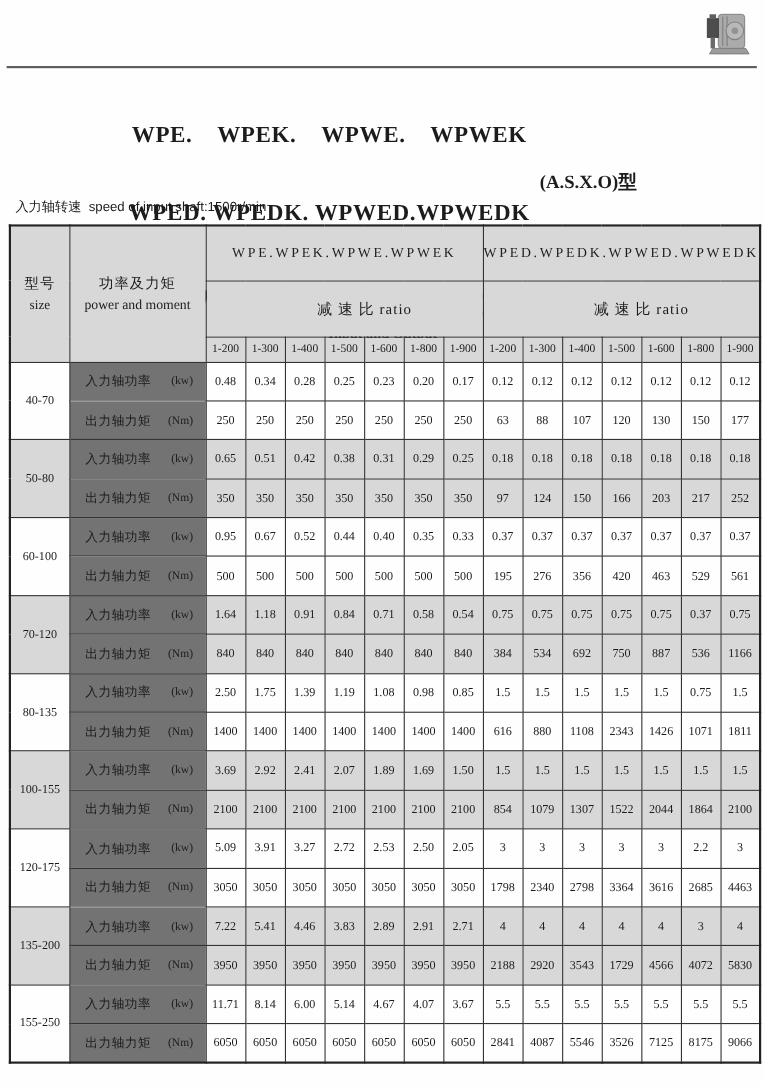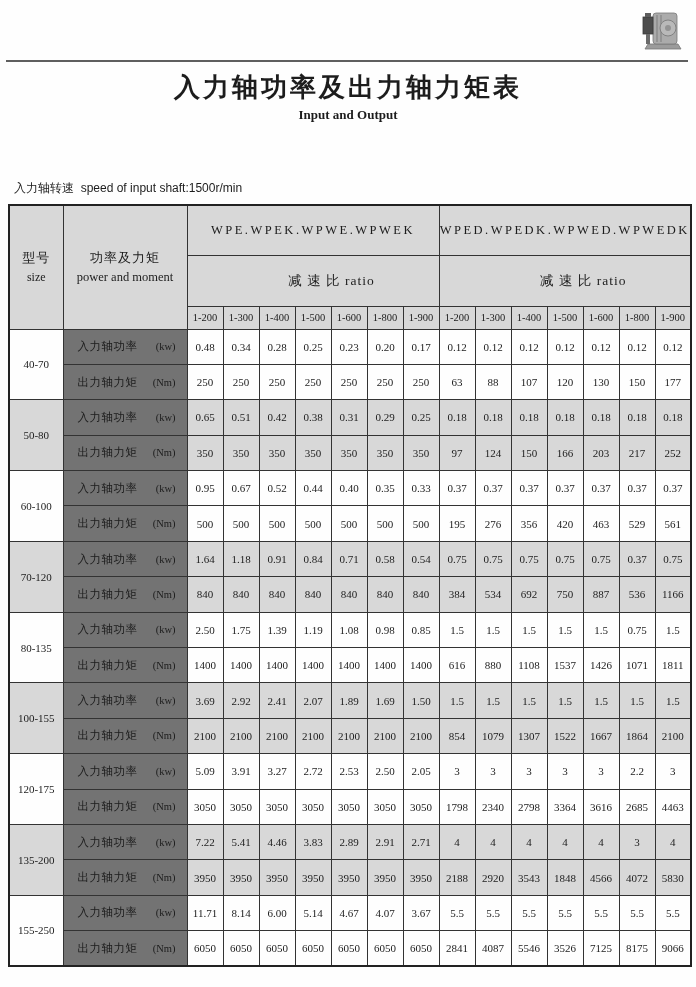--- a/index.html
+++ b/index.html
@@ -61,20 +61,27 @@
       <circle cx="34" cy="24" r="3" fill="#939393"></circle>
       <rect x="9" y="13" width="10" height="17" fill="#4d4d4d" stroke="#3a3a3a" stroke-width="0.8"></rect>
       <rect x="11" y="9" width="6" height="4" fill="#5e5e5e"></rect>
       <rect x="12" y="30" width="4" height="10" fill="#6b6b6b"></rect>
     </svg>
   </div>
 
   <div class="top-rule"></div>
 
   <div class="title-wrap">
+    <div class="model-block">
+      <div class="model-lines">
+        <div>WPE.    WPEK.    WPWE.    WPWEK</div>
+        <div>WPED. WPEDK. WPWED.WPWEDK</div>
+      </div>
+      <div class="type-label">(A.S.X.O)型</div>
+    </div>
     <div class="cn-title">入力轴功率及出力轴力矩表</div>
     <div class="en-subtitle">Input and Output</div>
   </div>
 
   <div class="speed-note">入力轴转速  speed of input shaft:1500r/min</div>
 
   <table class="spec">
     <colgroup>
       <col style="width:54px">
         <col style="width:124px">
@@ -341,21 +348,21 @@
           <td class="val thick-left">1400</td>
           <td class="val">1400</td>
           <td class="val">1400</td>
           <td class="val">1400</td>
           <td class="val">1400</td>
           <td class="val">1400</td>
           <td class="val">1400</td>
           <td class="val thick-left">616</td>
           <td class="val">880</td>
           <td class="val">1108</td>
-          <td class="val">1537</td>
+          <td class="val">2343</td>
           <td class="val">1426</td>
           <td class="val">1071</td>
           <td class="val">1811</td>
         </tr>
         <tr class="band-start">
           <td rowspan="2" class="size-cell shade">100-155</td>
           <td class="label-cell">
             <div class="lbl-inner">
               <span class="nm">入力轴功率</span>
               <span class="unit">(kw)</span>
@@ -387,21 +394,21 @@
           <td class="val shade">2100</td>
           <td class="val shade">2100</td>
           <td class="val shade">2100</td>
           <td class="val shade">2100</td>
           <td class="val shade">2100</td>
           <td class="val shade">2100</td>
           <td class="val shade thick-left">854</td>
           <td class="val shade">1079</td>
           <td class="val shade">1307</td>
           <td class="val shade">1522</td>
-          <td class="val shade">1667</td>
+          <td class="val shade">2044</td>
           <td class="val shade">1864</td>
           <td class="val shade">2100</td>
         </tr>
         <tr class="band-start">
           <td rowspan="2" class="size-cell">120-175</td>
           <td class="label-cell">
             <div class="lbl-inner">
               <span class="nm">入力轴功率</span>
               <span class="unit">(kw)</span>
             </div>
@@ -476,21 +483,21 @@
           <td class="val shade thick-left">3950</td>
           <td class="val shade">3950</td>
           <td class="val shade">3950</td>
           <td class="val shade">3950</td>
           <td class="val shade">3950</td>
           <td class="val shade">3950</td>
           <td class="val shade">3950</td>
           <td class="val shade thick-left">2188</td>
           <td class="val shade">2920</td>
           <td class="val shade">3543</td>
-          <td class="val shade">1848</td>
+          <td class="val shade">1729</td>
           <td class="val shade">4566</td>
           <td class="val shade">4072</td>
           <td class="val shade">5830</td>
         </tr>
         <tr class="band-start">
           <td rowspan="2" class="size-cell">155-250</td>
           <td class="label-cell">
             <div class="lbl-inner">
               <span class="nm">入力轴功率</span>
               <span class="unit">(kw)</span>

